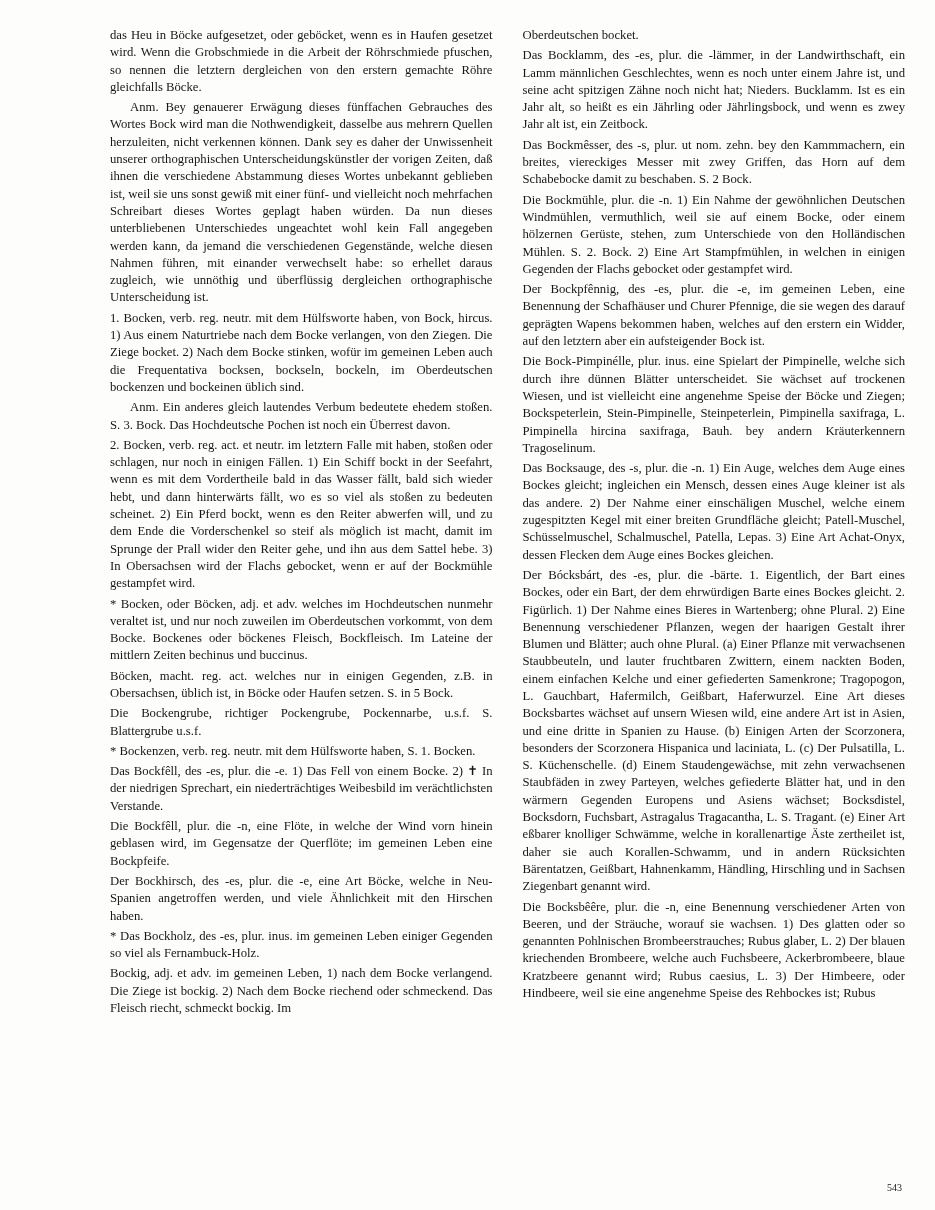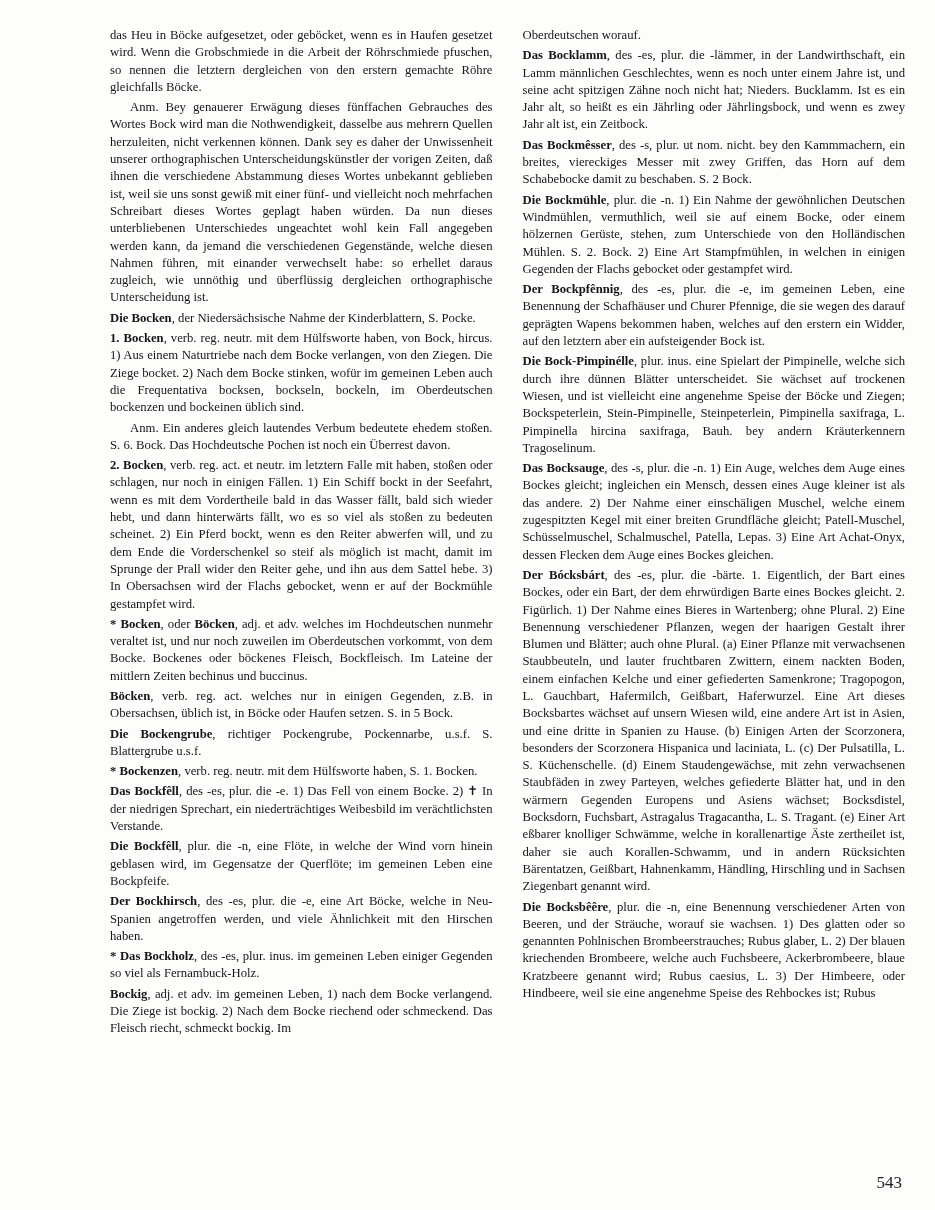--- a/index.html
+++ b/index.html
@@ -33,56 +33,55 @@
     line-height: 17.3px;
     hyphens: auto;
     -webkit-hyphens: auto;
   }
   p.para {
     margin: 0 0 3px 0;
   }
   p.para.indent {
     text-indent: 20px;
   }
-  .bold   { font-weight: bold; }
+  .bold   { font-weight: normal; }
   .italic { }
   .page-number {
     position: absolute;
     right: 33px;
     bottom: 17px;
-    font-size: 17px;
+    font-size: 10px;
     color: #222;
   }
 </style>
 </head>
 <body>
 
 <div class="page">
   <div class="columns">
       <div class="column">
         <p class="para"><span>das Heu in Böcke aufgesetzet, oder geböcket, wenn es in Haufen gesetzet wird. Wenn die Grobschmiede in die Arbeit der Röhrschmiede pfuschen, so nennen die letztern dergleichen von den erstern gemachte Röhre gleichfalls Böcke.</span></p>
         <p class="para indent"><span>Anm. Bey genauerer Erwägung dieses fünffachen Gebrauches des Wortes Bock wird man die Nothwendigkeit, dasselbe aus mehrern Quellen herzuleiten, nicht verkennen können. Dank sey es daher der Unwissenheit unserer orthographischen Unterscheidungskünstler der vorigen Zeiten, daß ihnen die verschiedene Abstammung dieses Wortes unbekannt geblieben ist, weil sie uns sonst gewiß mit einer fünf- und vielleicht noch mehrfachen Schreibart dieses Wortes geplagt haben würden. Da nun dieses unterbliebenen Unterschiedes ungeachtet wohl kein Fall angegeben werden kann, da jemand die verschiedenen Gegenstände, welche diesen Nahmen führen, mit einander verwechselt habe: so erhellet daraus zugleich, wie unnöthig und überflüssig dergleichen orthographische Unterscheidung ist.</span></p>
-        <p class="para"><span class="bold">Die Bocken</span><span>, der Niedersächsische Nahme der Kinderblattern, S. Pocke.</span></p>
         <p class="para"><span class="bold">1. Bocken</span><span>, </span><span class="italic">verb. reg. neutr.</span><span> mit dem Hülfsworte haben, von Bock, </span><span class="italic">hircus</span><span>. 1) Aus einem Naturtriebe nach dem Bocke verlangen, von den Ziegen. Die Ziege bocket. 2) Nach dem Bocke stinken, wofür im gemeinen Leben auch die Frequentativa bocksen, bockseln, bockeln, im Oberdeutschen bockenzen und bockeinen üblich sind.</span></p>
-        <p class="para indent"><span>Anm. Ein anderes gleich lautendes Verbum bedeutete ehedem stoßen. S. 6. Bock. Das Hochdeutsche Pochen ist noch ein Überrest davon.</span></p>
+        <p class="para indent"><span>Anm. Ein anderes gleich lautendes Verbum bedeutete ehedem stoßen. S. 3. Bock. Das Hochdeutsche Pochen ist noch ein Überrest davon.</span></p>
         <p class="para"><span class="bold">2. Bocken</span><span>, </span><span class="italic">verb. reg. act. et neutr.</span><span> im letztern Falle mit haben, stoßen oder schlagen, nur noch in einigen Fällen. 1) Ein Schiff bockt in der Seefahrt, wenn es mit dem Vordertheile bald in das Wasser fällt, bald sich wieder hebt, und dann hinterwärts fällt, wo es so viel als stoßen zu bedeuten scheinet. 2) Ein Pferd bockt, wenn es den Reiter abwerfen will, und zu dem Ende die Vorderschenkel so steif als möglich ist macht, damit im Sprunge der Prall wider den Reiter gehe, und ihn aus dem Sattel hebe. 3) In Obersachsen wird der Flachs gebocket, wenn er auf der Bockmühle gestampfet wird.</span></p>
         <p class="para"><span class="bold">* Bocken</span><span>, oder </span><span class="bold">Böcken</span><span>, </span><span class="italic">adj. et adv.</span><span> welches im Hochdeutschen nunmehr veraltet ist, und nur noch zuweilen im Oberdeutschen vorkommt, von dem Bocke. Bockenes oder böckenes Fleisch, Bockfleisch. Im Lateine der mittlern Zeiten </span><span class="italic">bechinus</span><span> und </span><span class="italic">buccinus</span><span>.</span></p>
-        <p class="para"><span class="bold">Böcken</span><span>, </span><span class="italic">verb. reg. act.</span><span> welches nur in einigen Gegenden, z.B. in Obersachsen, üblich ist, in Böcke oder Haufen setzen. S. in 5 Bock.</span></p>
+        <p class="para"><span class="bold">Böcken</span><span>, </span><span class="italic">macht. reg. act.</span><span> welches nur in einigen Gegenden, z.B. in Obersachsen, üblich ist, in Böcke oder Haufen setzen. S. in 5 Bock.</span></p>
         <p class="para"><span class="bold">Die Bockengrube</span><span>, richtiger Pockengrube, Pockennarbe, u.s.f. S. Blattergrube u.s.f.</span></p>
         <p class="para"><span class="bold">* Bockenzen</span><span>, </span><span class="italic">verb. reg. neutr.</span><span> mit dem Hülfsworte haben, S. 1. Bocken.</span></p>
         <p class="para"><span class="bold">Das Bockfêll</span><span>, des -es, </span><span class="italic">plur.</span><span> die -e. 1) Das Fell von einem Bocke. 2) ✝ In der niedrigen Sprechart, ein niederträchtiges Weibesbild im verächtlichsten Verstande.</span></p>
         <p class="para"><span class="bold">Die Bockfêll</span><span>, </span><span class="italic">plur.</span><span> die -n, eine Flöte, in welche der Wind vorn hinein geblasen wird, im Gegensatze der Querflöte; im gemeinen Leben eine Bockpfeife.</span></p>
         <p class="para"><span class="bold">Der Bockhirsch</span><span>, des -es, </span><span class="italic">plur.</span><span> die -e, eine Art Böcke, welche in Neu-Spanien angetroffen werden, und viele Ähnlichkeit mit den Hirschen haben.</span></p>
         <p class="para"><span class="bold">* Das Bockholz</span><span>, des -es, </span><span class="italic">plur. inus.</span><span> im gemeinen Leben einiger Gegenden so viel als Fernambuck-Holz.</span></p>
         <p class="para"><span class="bold">Bockig</span><span>, </span><span class="italic">adj. et adv.</span><span> im gemeinen Leben, 1) nach dem Bocke verlangend. Die Ziege ist bockig. 2) Nach dem Bocke riechend oder schmeckend. Das Fleisch riecht, schmeckt bockig. Im</span></p>
       </div>
       <div class="column">
-        <p class="para"><span>Oberdeutschen worauf.</span></p>
+        <p class="para"><span>Oberdeutschen bocket.</span></p>
         <p class="para"><span class="bold">Das Bocklamm</span><span>, des -es, </span><span class="italic">plur.</span><span> die -lämmer, in der Landwirthschaft, ein Lamm männlichen Geschlechtes, wenn es noch unter einem Jahre ist, und seine acht spitzigen Zähne noch nicht hat; Nieders. Bucklamm. Ist es ein Jahr alt, so heißt es ein Jährling oder Jährlingsbock, und wenn es zwey Jahr alt ist, ein Zeitbock.</span></p>
-        <p class="para"><span class="bold">Das Bockmêsser</span><span>, des -s, </span><span class="italic">plur. ut nom. nicht.</span><span> bey den Kammmachern, ein breites, viereckiges Messer mit zwey Griffen, das Horn auf dem Schabebocke damit zu beschaben. S. 2 Bock.</span></p>
+        <p class="para"><span class="bold">Das Bockmêsser</span><span>, des -s, </span><span class="italic">plur. ut nom. zehn.</span><span> bey den Kammmachern, ein breites, viereckiges Messer mit zwey Griffen, das Horn auf dem Schabebocke damit zu beschaben. S. 2 Bock.</span></p>
         <p class="para"><span class="bold">Die Bockmühle</span><span>, </span><span class="italic">plur.</span><span> die -n. 1) Ein Nahme der gewöhnlichen Deutschen Windmühlen, vermuthlich, weil sie auf einem Bocke, oder einem hölzernen Gerüste, stehen, zum Unterschiede von den Holländischen Mühlen. S. 2. Bock. 2) Eine Art Stampfmühlen, in welchen in einigen Gegenden der Flachs gebocket oder gestampfet wird.</span></p>
         <p class="para"><span class="bold">Der Bockpfênnig</span><span>, des -es, </span><span class="italic">plur.</span><span> die -e, im gemeinen Leben, eine Benennung der Schafhäuser und Churer Pfennige, die sie wegen des darauf geprägten Wapens bekommen haben, welches auf den erstern ein Widder, auf den letztern aber ein aufsteigender Bock ist.</span></p>
         <p class="para"><span class="bold">Die Bock-Pimpinélle</span><span>, </span><span class="italic">plur. inus.</span><span> eine Spielart der Pimpinelle, welche sich durch ihre dünnen Blätter unterscheidet. Sie wächset auf trockenen Wiesen, und ist vielleicht eine angenehme Speise der Böcke und Ziegen; Bockspeterlein, Stein-Pimpinelle, Steinpeterlein, </span><span class="italic">Pimpinella saxifraga, L. Pimpinella hircina saxifraga, Bauh.</span><span> bey andern Kräuterkennern </span><span class="italic">Tragoselinum</span><span>.</span></p>
         <p class="para"><span class="bold">Das Bocksauge</span><span>, des -s, </span><span class="italic">plur.</span><span> die -n. 1) Ein Auge, welches dem Auge eines Bockes gleicht; ingleichen ein Mensch, dessen eines Auge kleiner ist als das andere. 2) Der Nahme einer einschäligen Muschel, welche einem zugespitzten Kegel mit einer breiten Grundfläche gleicht; Patell-Muschel, Schüsselmuschel, Schalmuschel, </span><span class="italic">Patella, Lepas.</span><span> 3) Eine Art Achat-Onyx, dessen Flecken dem Auge eines Bockes gleichen.</span></p>
         <p class="para"><span class="bold">Der Bócksbárt</span><span>, des -es, </span><span class="italic">plur.</span><span> die -bärte. 1. Eigentlich, der Bart eines Bockes, oder ein Bart, der dem ehrwürdigen Barte eines Bockes gleicht. 2. Figürlich. 1) Der Nahme eines Bieres in Wartenberg; ohne Plural. 2) Eine Benennung verschiedener Pflanzen, wegen der haarigen Gestalt ihrer Blumen und Blätter; auch ohne Plural. (a) Einer Pflanze mit verwachsenen Staubbeuteln, und lauter fruchtbaren Zwittern, einem nackten Boden, einem einfachen Kelche und einer gefiederten Samenkrone; </span><span class="italic">Tragopogon, L.</span><span> Gauchbart, Hafermilch, Geißbart, Haferwurzel. Eine Art dieses Bocksbartes wächset auf unsern Wiesen wild, eine andere Art ist in Asien, und eine dritte in Spanien zu Hause. (b) Einigen Arten der Scorzonera, besonders der </span><span class="italic">Scorzonera Hispanica</span><span> und </span><span class="italic">laciniata, L.</span><span> (c) Der </span><span class="italic">Pulsatilla, L.</span><span> S. Küchenschelle. (d) Einem Staudengewächse, mit zehn verwachsenen Staubfäden in zwey Parteyen, welches gefiederte Blätter hat, und in den wärmern Gegenden Europens und Asiens wächset; Bocksdistel, Bocksdorn, Fuchsbart, </span><span class="italic">Astragalus Tragacantha, L.</span><span> S. Tragant. (e) Einer Art eßbarer knolliger Schwämme, welche in korallenartige Äste zertheilet ist, daher sie auch Korallen-Schwamm, und in andern Rücksichten Bärentatzen, Geißbart, Hahnenkamm, Händling, Hirschling und in Sachsen Ziegenbart genannt wird.</span></p>
         <p class="para"><span class="bold">Die Bocksbêêre</span><span>, </span><span class="italic">plur.</span><span> die -n, eine Benennung verschiedener Arten von Beeren, und der Sträuche, worauf sie wachsen. 1) Des glatten oder so genannten Pohlnischen Brombeerstrauches; </span><span class="italic">Rubus glaber, L.</span><span> 2) Der blauen kriechenden Brombeere, welche auch Fuchsbeere, Ackerbrombeere, blaue Kratzbeere genannt wird; </span><span class="italic">Rubus caesius, L.</span><span> 3) Der Himbeere, oder Hindbeere, weil sie eine angenehme Speise des Rehbockes ist; </span><span class="italic">Rubus</span></p>
       </div>
     </div>
   <div class="page-number">543</div>
 </div>

